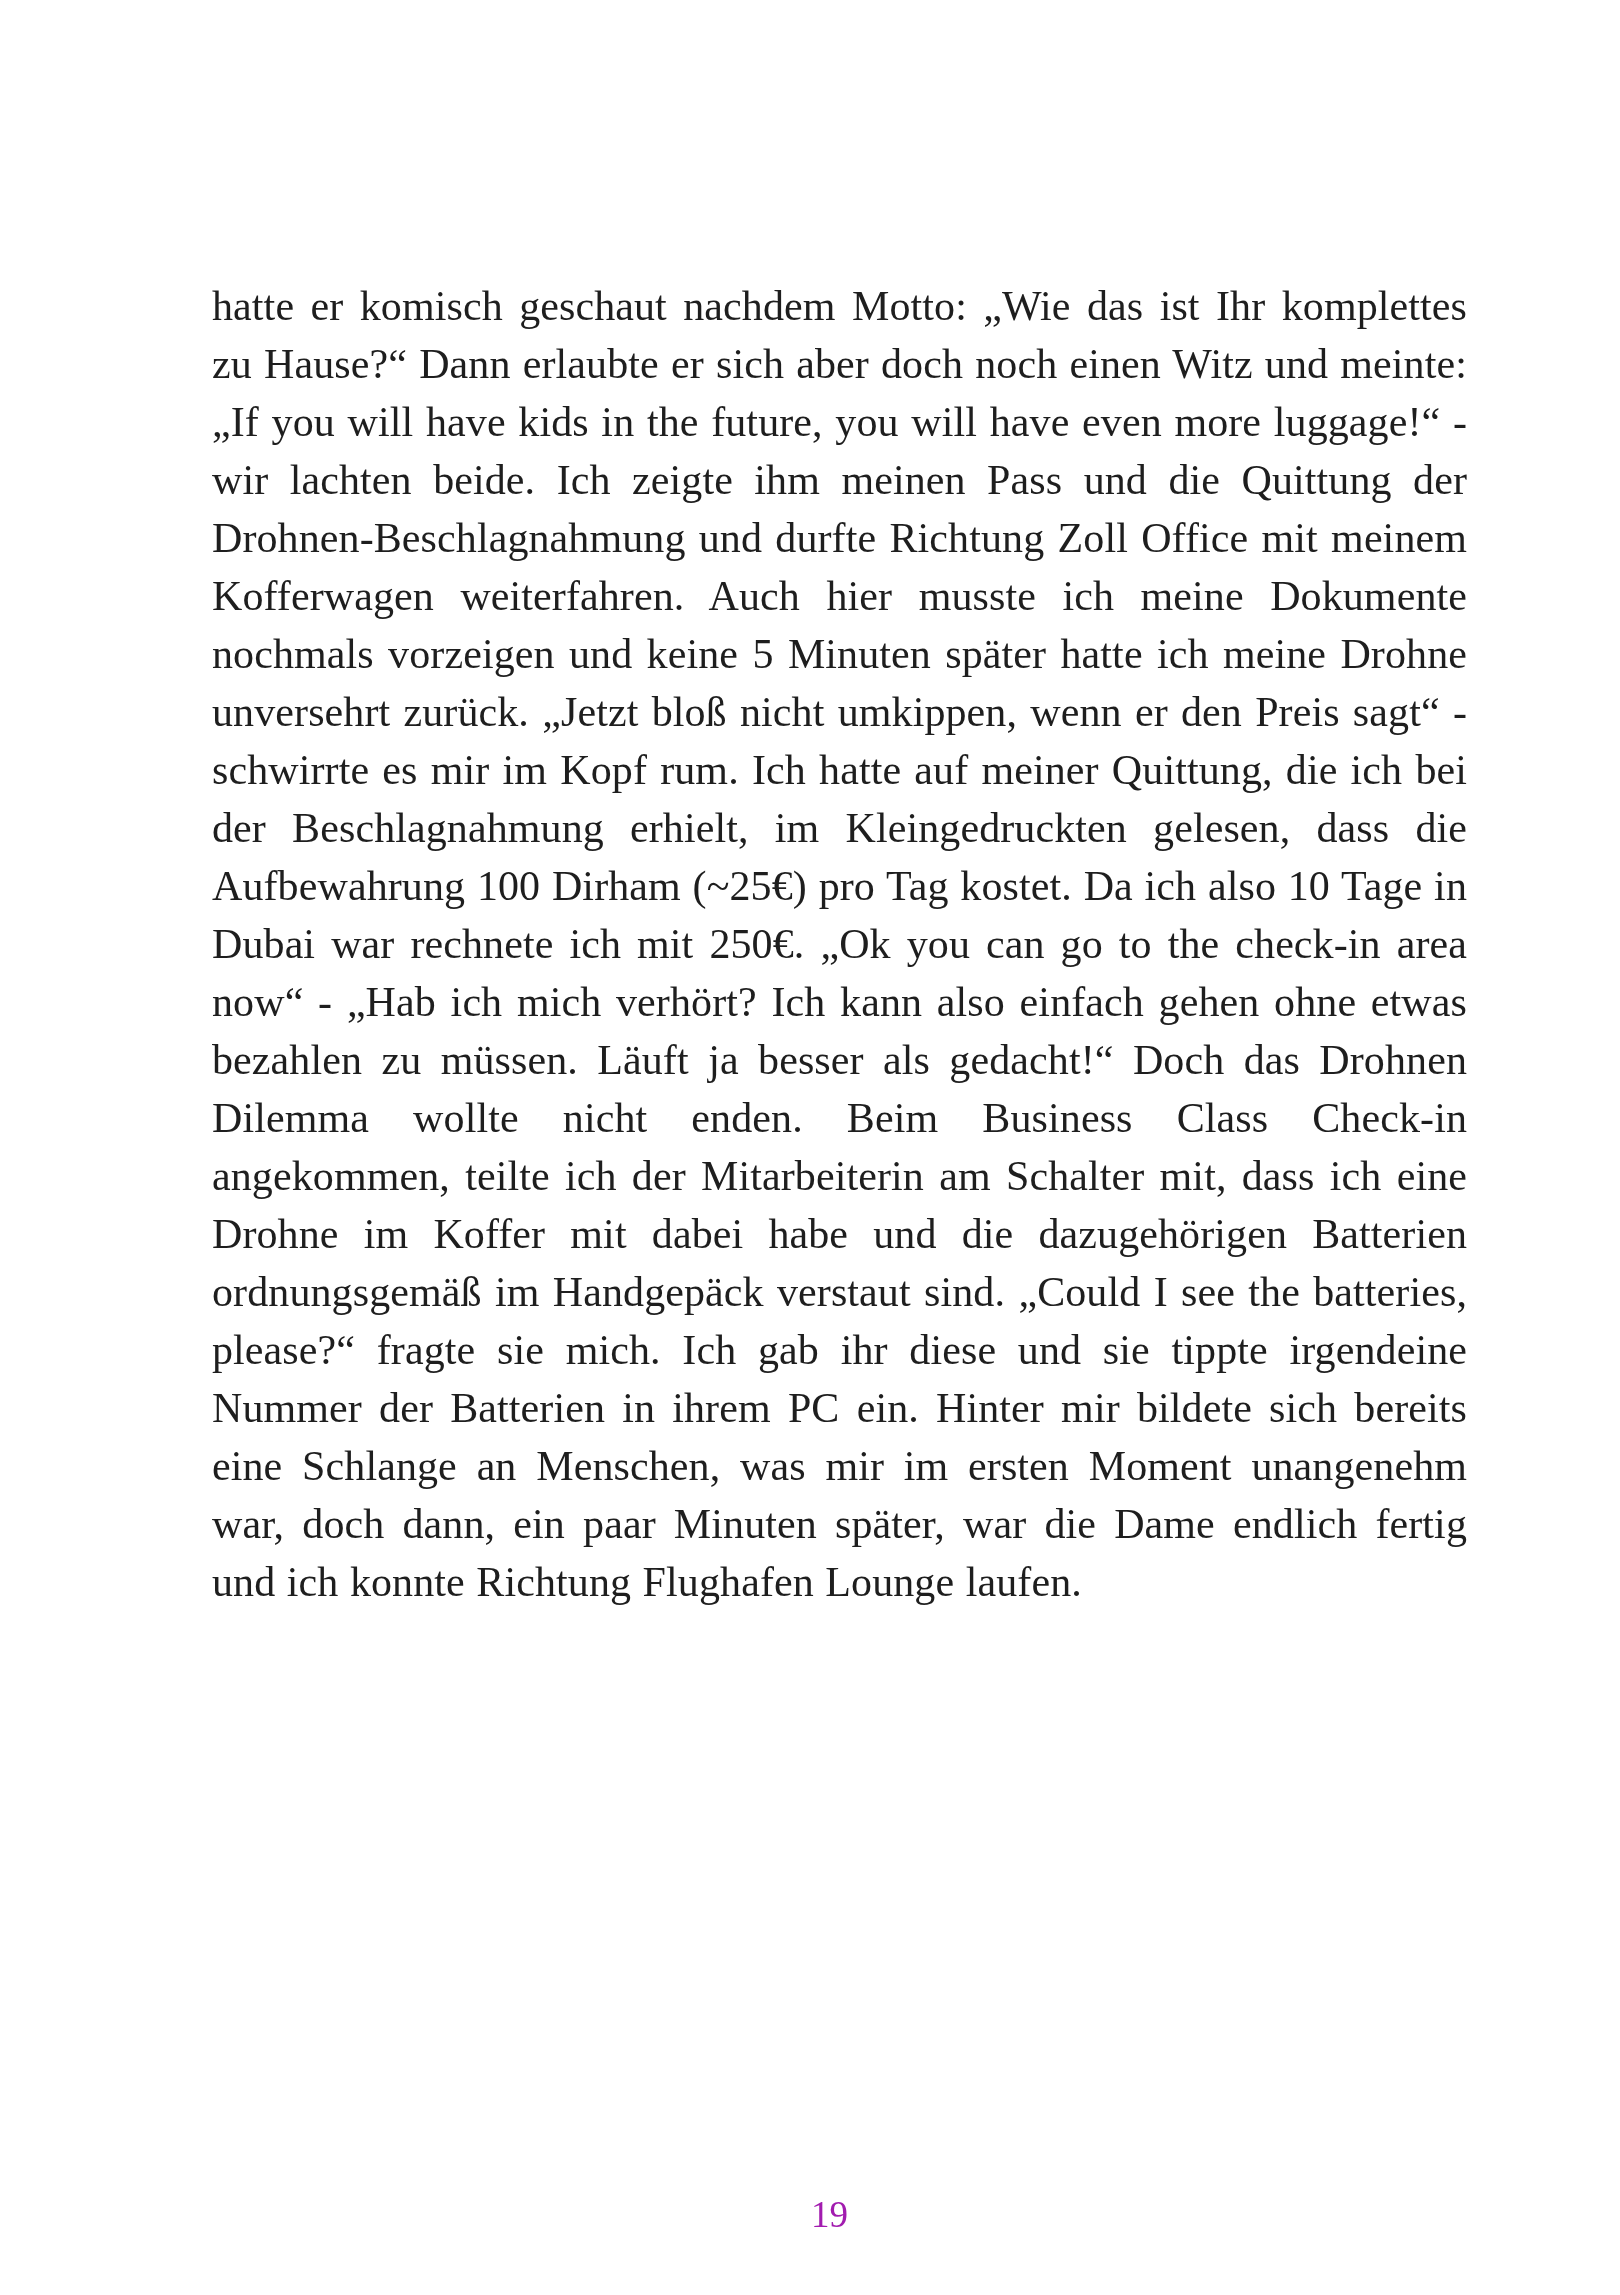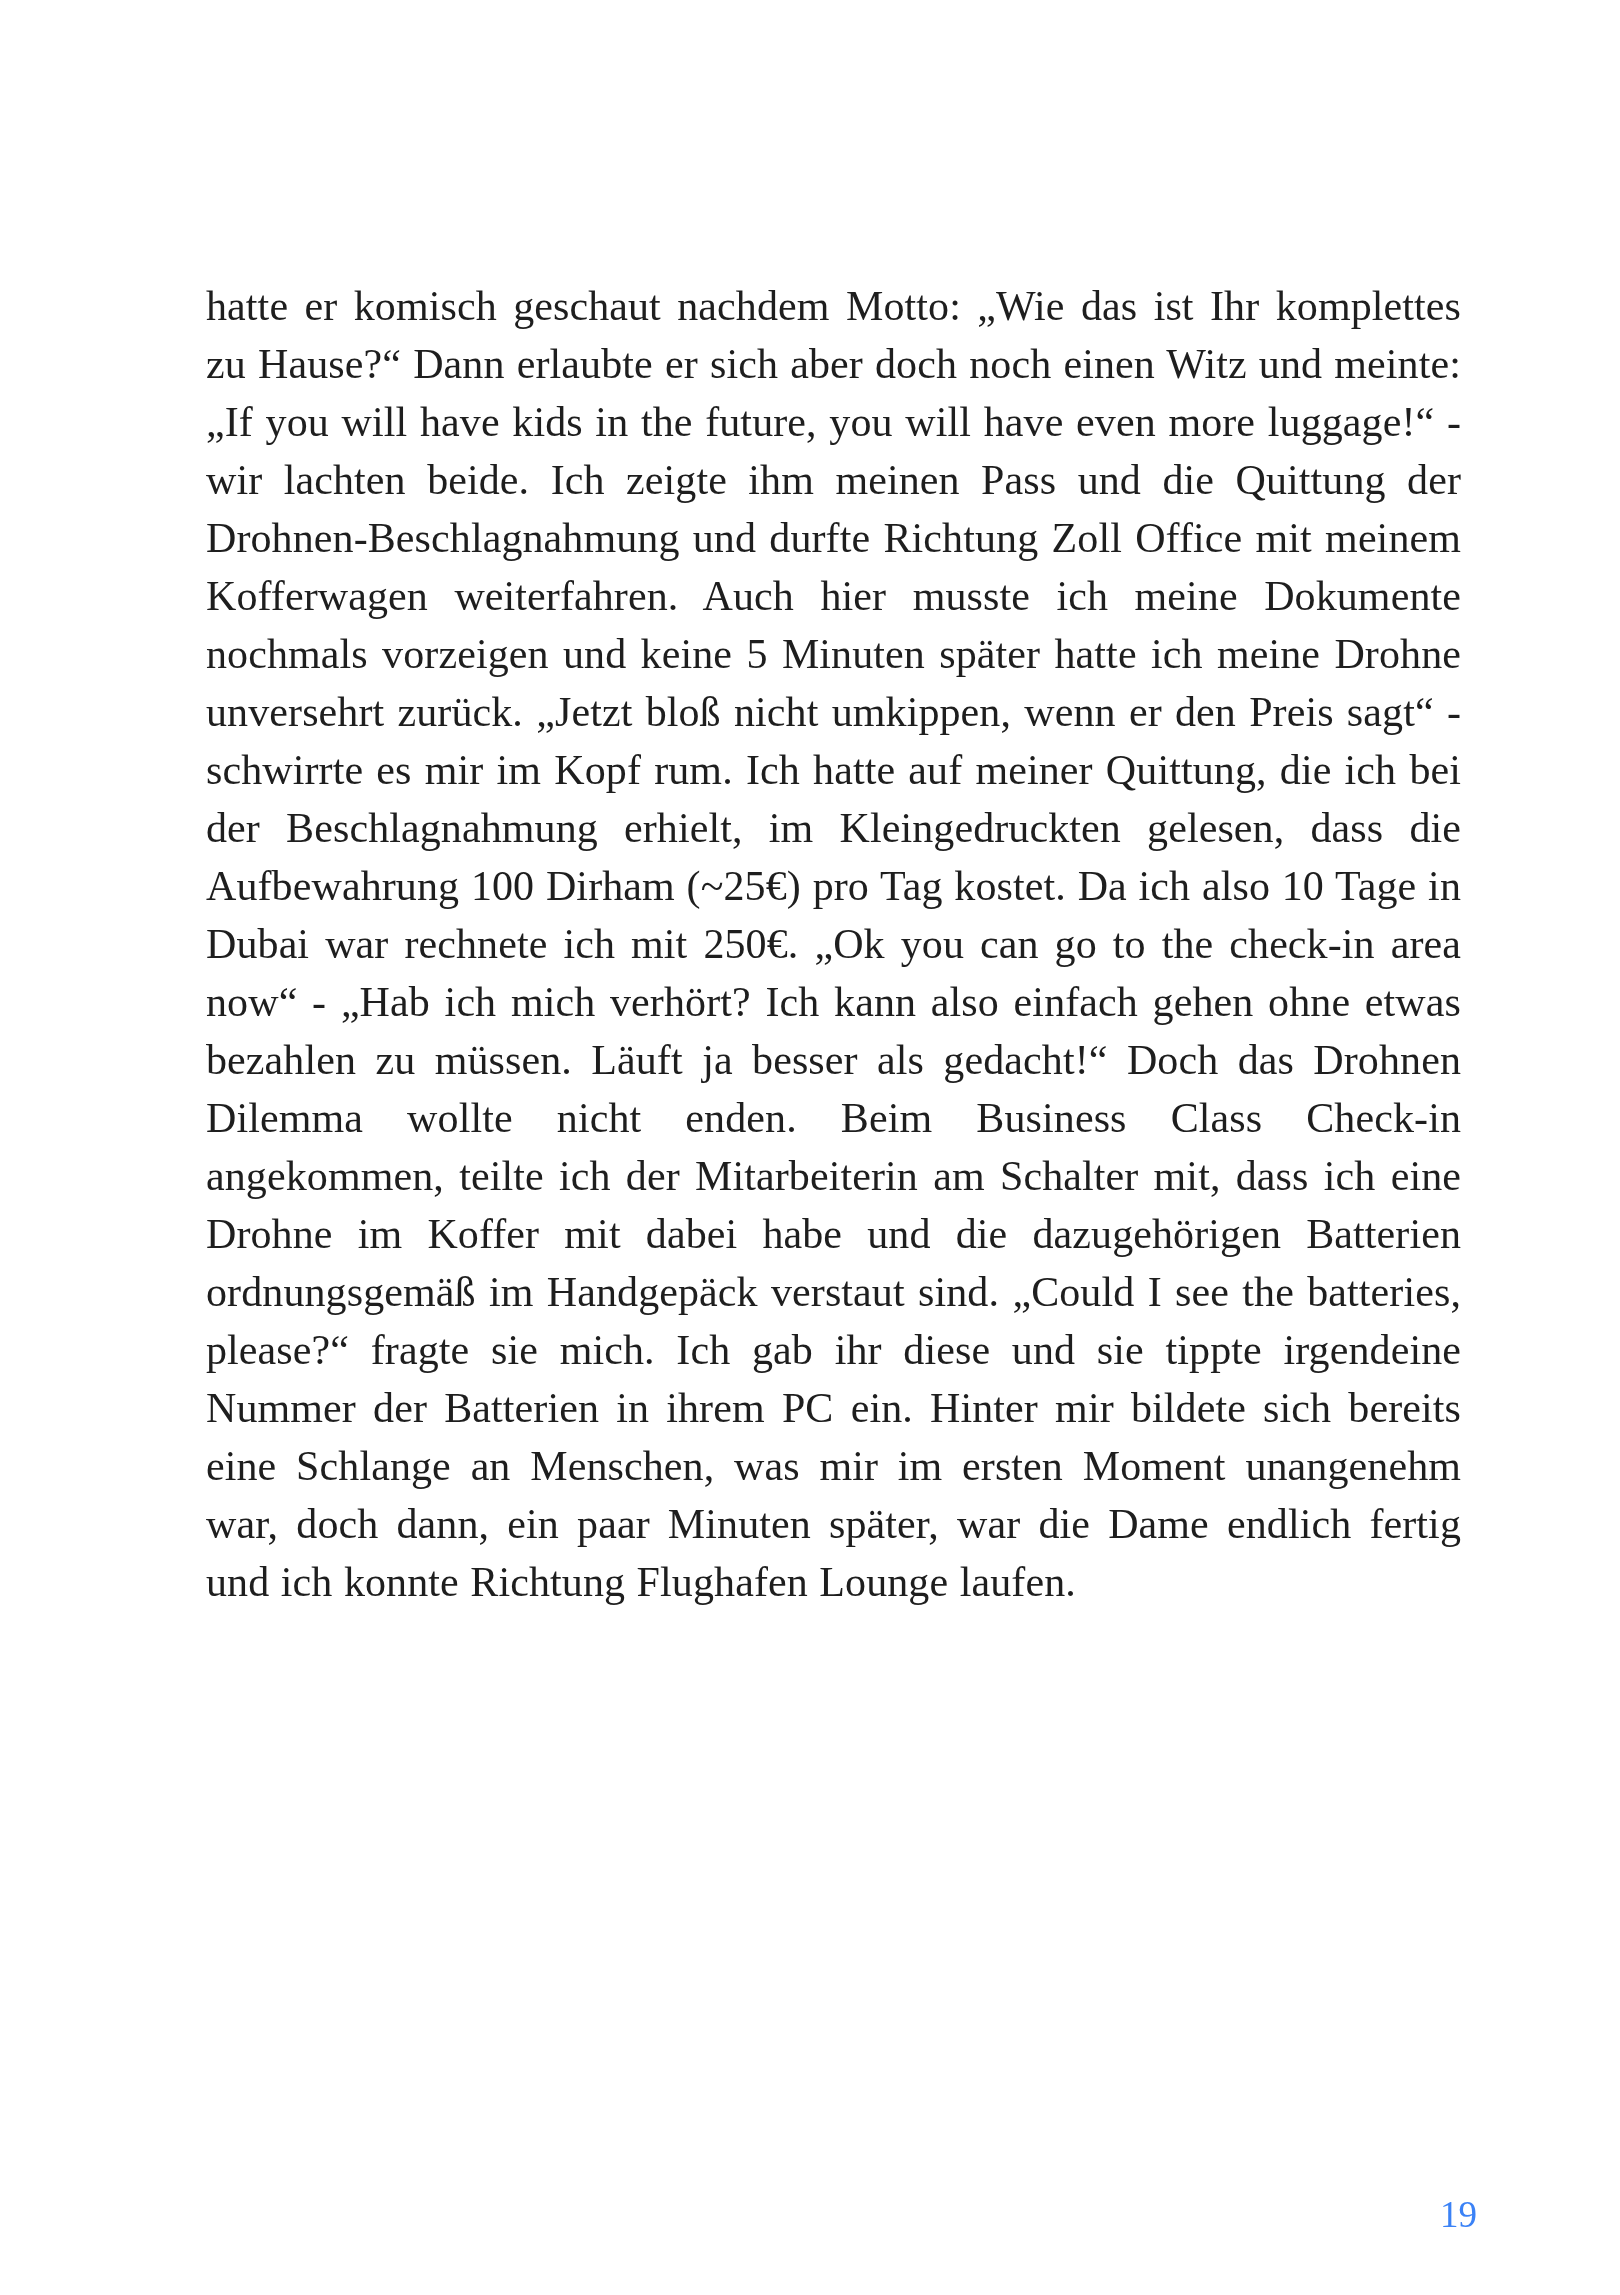--- a/index.html
+++ b/index.html
@@ -16,40 +16,40 @@
       position: relative;
       overflow: hidden;
     }
     .page {
       position: absolute;
       inset: 0;
       background: #ffffff;
     }
     .text-block {
       position: absolute;
-      left: 206px;
+      left: 212px;
       top: 277px;
       width: 1255px;
       font-size: 42px;
       line-height: 58px;
       text-align: justify;
       letter-spacing: 0.1px;
       word-spacing: 0.9px;
       hyphens: none;
       -webkit-hyphens: none;
     }
     .page-number {
       position: absolute;
-      left: 222px;
+      left: 202px;
       width: 1255px;
       top: 2192px;
-      text-align: right;
+      text-align: center;
       font-size: 37px;
       line-height: 46px;
-      color: #3b82f6;
+      color: #a21caf;
     }
   </style>
 </head>
 <body>
 
 <div class="page">
   <div class="text-block">hatte er komisch geschaut nachdem Motto: „Wie das ist Ihr komplettes zu Hause?“ Dann erlaubte er sich aber doch noch einen Witz und meinte: „If you will have kids in the future, you will have even more luggage!“ - wir lachten beide. Ich zeigte ihm meinen Pass und die Quittung der Drohnen-Beschlagnahmung und durfte Richtung Zoll Office mit meinem Kofferwagen weiterfahren. Auch hier musste ich meine Dokumente nochmals vorzeigen und keine 5 Minuten später hatte ich meine Drohne unversehrt zurück. „Jetzt bloß nicht umkippen, wenn er den Preis sagt“ - schwirrte es mir im Kopf rum. Ich hatte auf meiner Quittung, die ich bei der Beschlagnahmung erhielt, im Kleingedruckten gelesen, dass die Aufbewahrung 100 Dirham (~25€) pro Tag kostet. Da ich also 10 Tage in Dubai war rechnete ich mit 250€. „Ok you can go to the check-in area now“ - „Hab ich mich verhört? Ich kann also einfach gehen ohne etwas bezahlen zu müssen. Läuft ja besser als gedacht!“ Doch das Drohnen Dilemma wollte nicht enden. Beim Business Class Check-in angekommen, teilte ich der Mitarbeiterin am Schalter mit, dass ich eine Drohne im Koffer mit dabei habe und die dazugehörigen Batterien ordnungsgemäß im Handgepäck verstaut sind. „Could I see the batteries, please?“ fragte sie mich. Ich gab ihr diese und sie tippte irgendeine Nummer der Batterien in ihrem PC ein. Hinter mir bildete sich bereits eine Schlange an Menschen, was mir im ersten Moment unangenehm war, doch dann, ein paar Minuten später, war die Dame endlich fertig und ich konnte Richtung Flughafen Lounge laufen.</div>
   <div class="page-number">19</div>
 </div>
 

